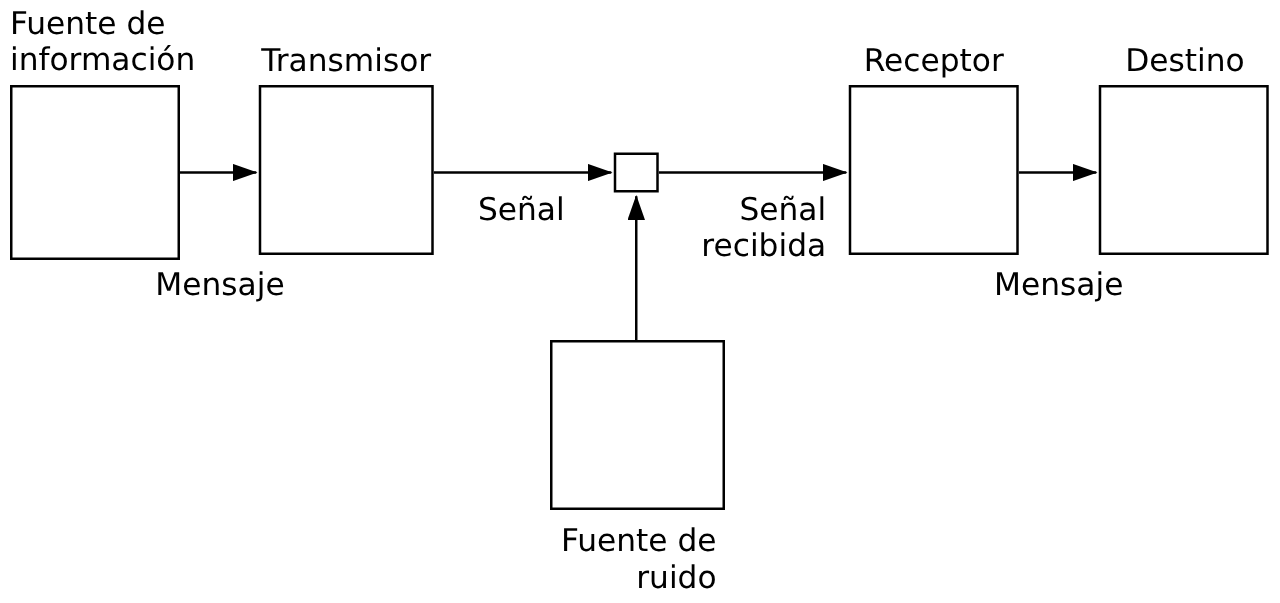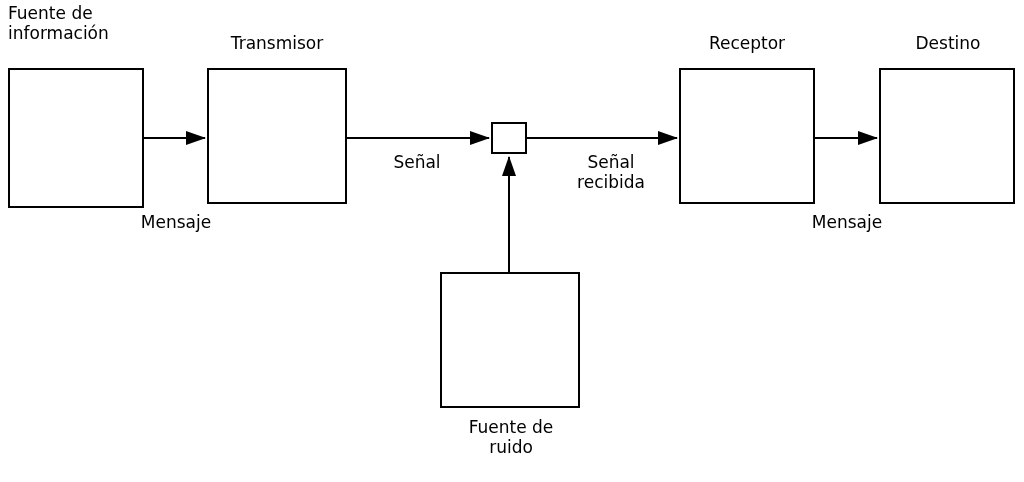--- a/index.html
+++ b/index.html
@@ -28,27 +28,27 @@
     stroke-width: 2;
   }
   .node {
     position: absolute;
     box-sizing: border-box;
     border: 2px solid #000000;
     background: #ffffff;
   }
   .lbl {
     position: absolute;
-    font-size: 17px;
+    font-size: 25px;
     line-height: 1.16;
     white-space: pre-line;
   }
   .lbl.centered {
     transform: translateX(-50%);
-    text-align: center;
+    text-align: right;
   }
 </style>
 </head>
 <body>
 
 <div class="diagram">
 
   <svg class="connectors" width="1024" height="482" viewBox="0 0 1024 482" xmlns="http://www.w3.org/2000/svg">
     <defs>
       <marker id="arrowhead" markerWidth="10" markerHeight="7" refX="9.5" refY="3.5" orient="auto">

